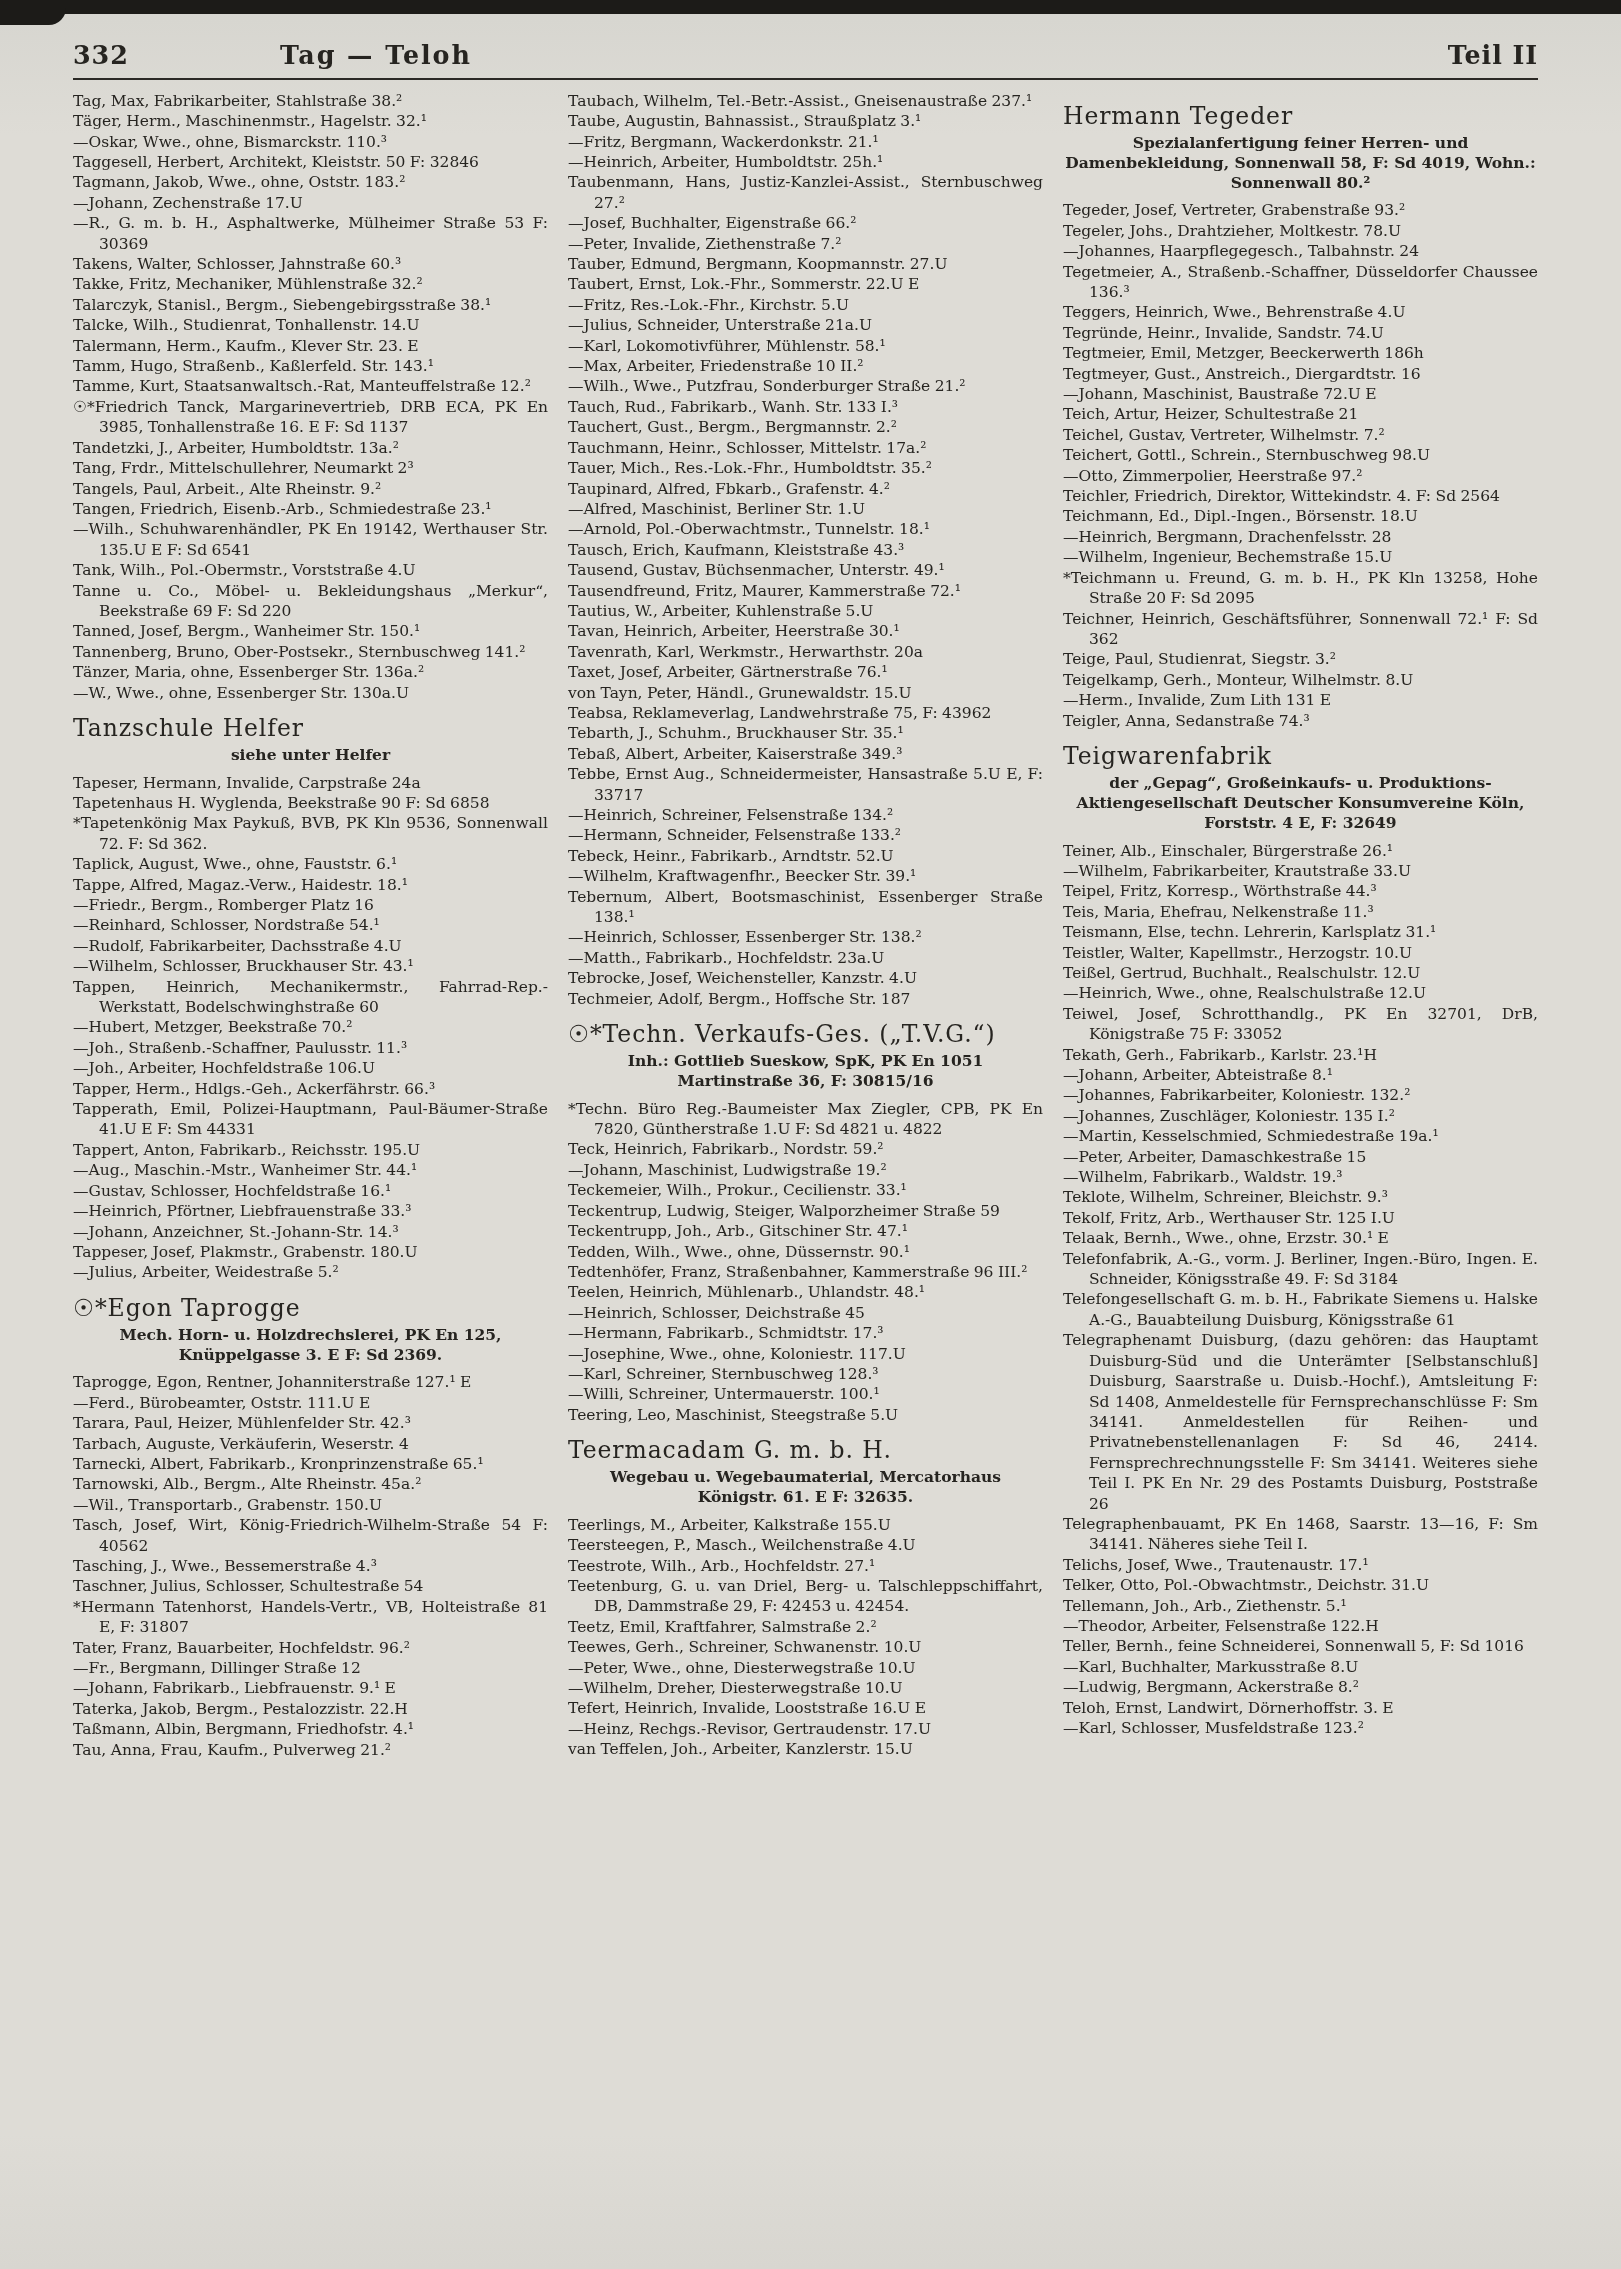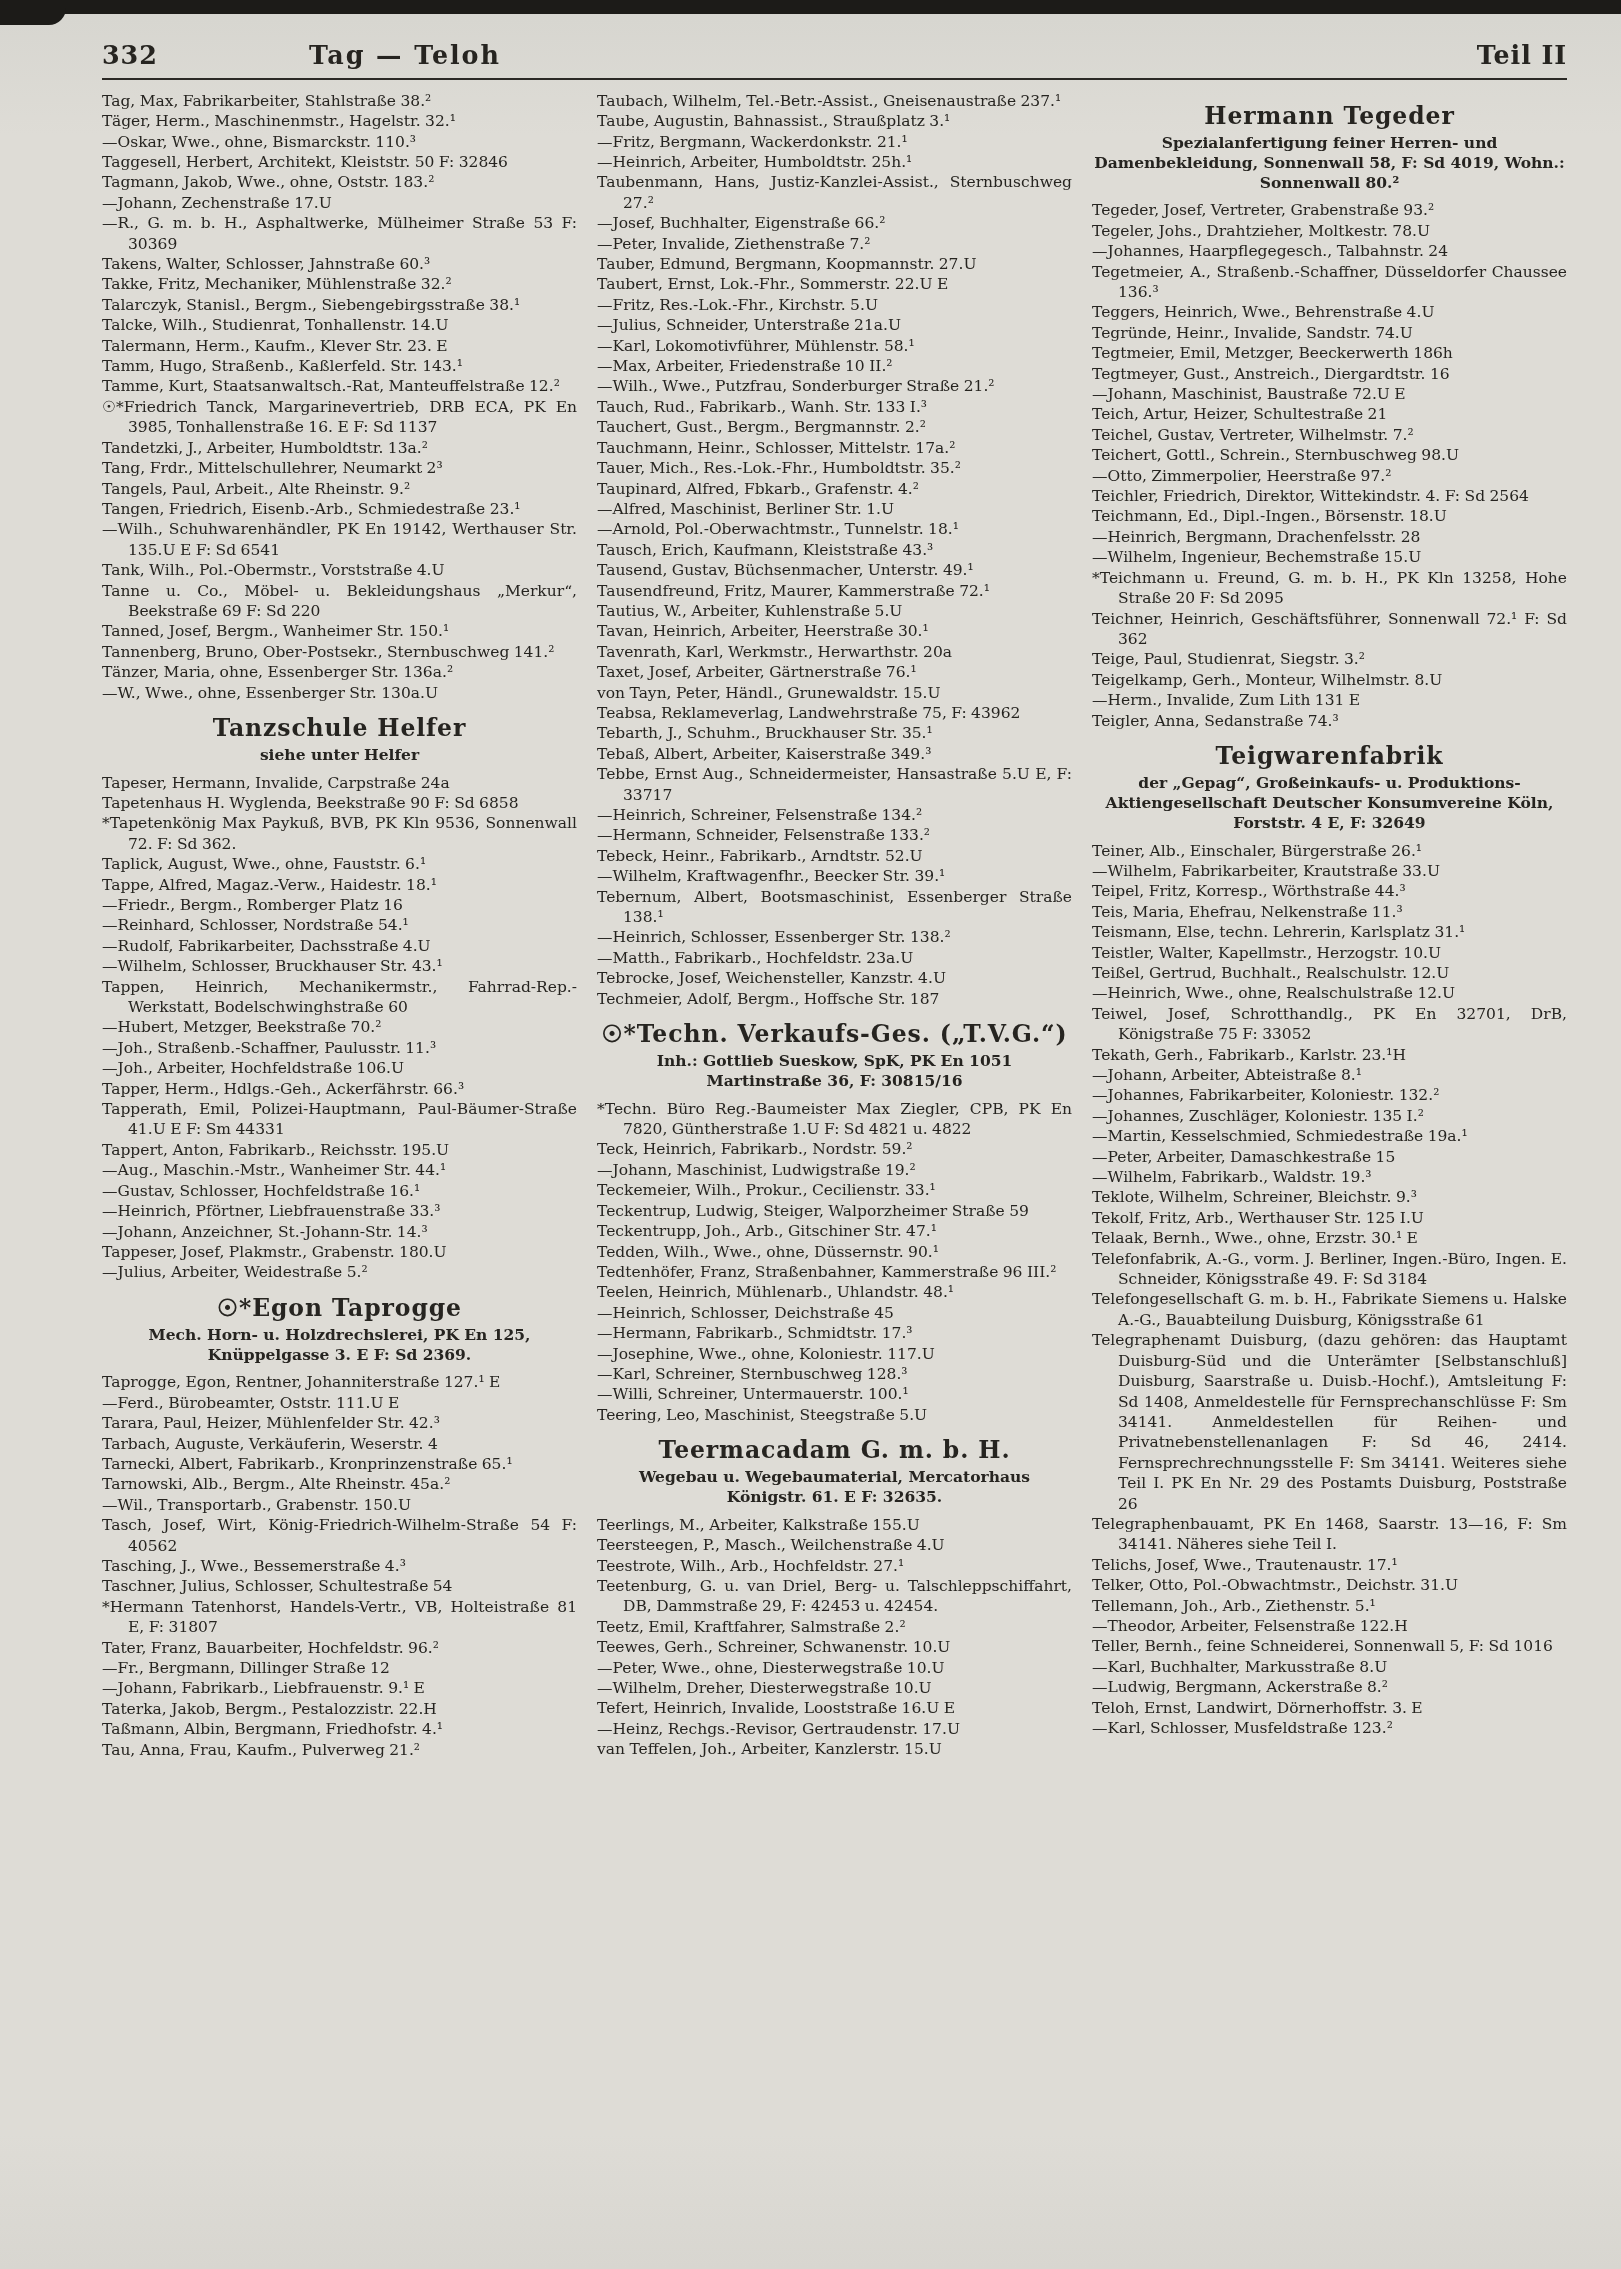--- a/index.html
+++ b/index.html
@@ -1,28 +1,28 @@
 <!DOCTYPE html>
 <html style="font-size:15px"><head>
 <meta charset="utf-8">
 <style>
   html,body{margin:0;padding:0;background:#85837c;}
   .page{position:relative;width:1621px;height:2269px;background:linear-gradient(180deg,#d6d5cf 0%,#dedcd6 6%,#dedcd6 94%,#d8d6d0 100%);overflow:hidden;font-family:"DejaVu Serif","Liberation Serif",serif;color:#262420;}
   .scan-top{position:absolute;top:0;left:0;width:100%;height:14px;background:#1c1b18;}
   .scan-corner{position:absolute;top:0;left:0;width:66px;height:24.5px;background:#1c1b18;border-bottom-right-radius:17px;}
-  .content{position:absolute;top:40px;left:102px;width:1465px;}
+  .content{position:absolute;top:40px;left:73px;width:1465px;}
   .hdr{display:flex;align-items:baseline;font-weight:bold;font-size:25.4px;}
   .hdr .pageno{width:207px;letter-spacing:0.9px;}
   .hdr .guide{flex:1;letter-spacing:1.9px;}
   .hdr .part{width:207px;text-align:right;letter-spacing:0.9px;}
   .rule{border-top:2.8px solid #2b2925;margin-top:7.5px;margin-bottom:11.3px;}
   .cols{display:flex;gap:20px;}
   .col{flex:1;min-width:0;font-size:15.5px;line-height:20.4px;text-align:justify;}
   .entry{margin:0;padding-left:26px;text-indent:-26px;word-spacing:-0.5px;}
-  .ad-title{font-weight:bold;text-align:center;font-size:23.5px;line-height:28px;margin:11.3px 0 2.8px;letter-spacing:0.9px;}
+  .ad-title{font-weight:normal;text-align:left;font-size:23.5px;line-height:28px;margin:11.3px 0 2.8px;letter-spacing:0.9px;}
   .ad-sub{font-weight:bold;text-align:center;font-size:15.5px;line-height:20px;margin:0 0 7.5px;}
 </style>
 </head>
 <body>
 
 <div class="page">
   <div class="scan-top"></div>
   <div class="scan-corner"></div>
   <div class="content">
     <div class="hdr">

